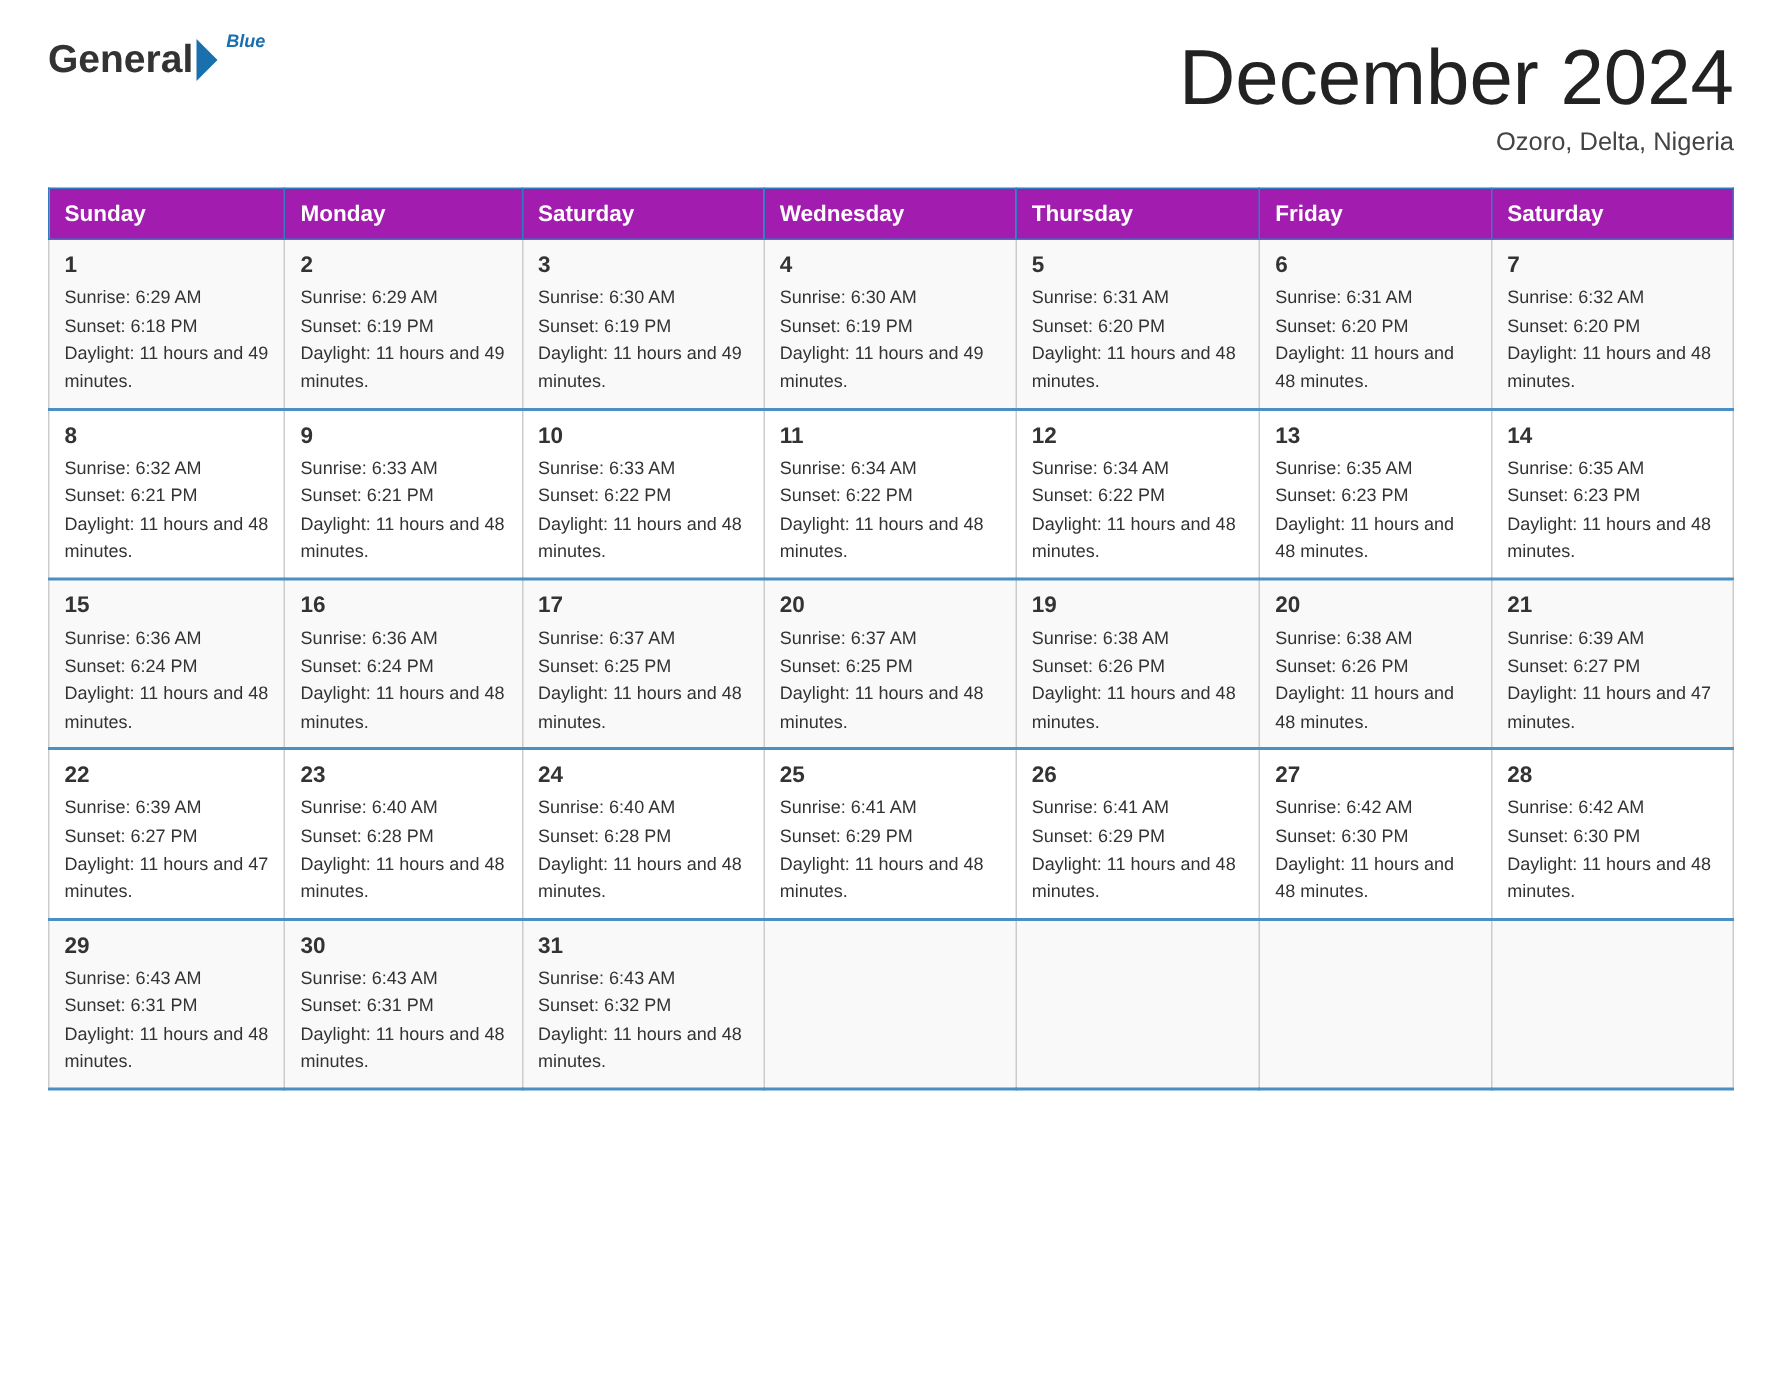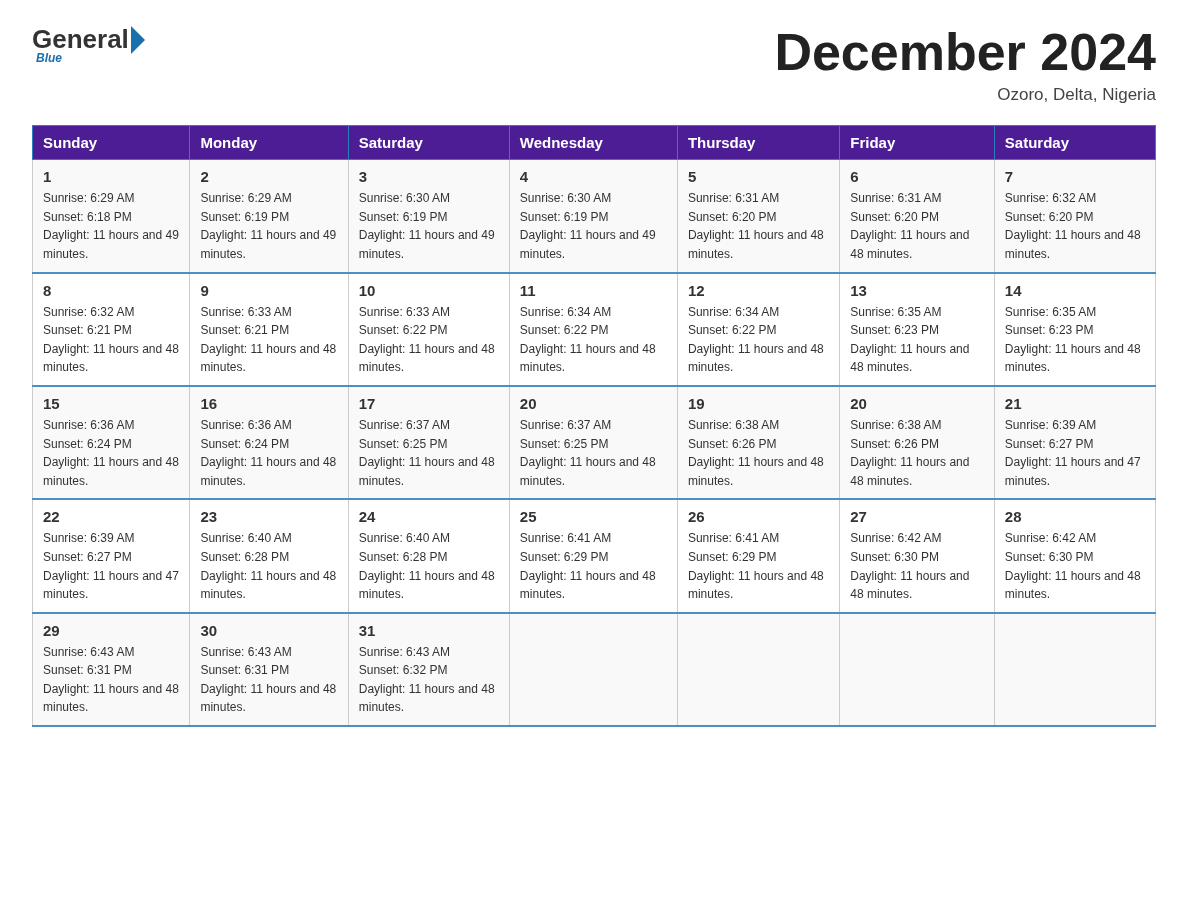--- a/index.html
+++ b/index.html
@@ -12,21 +12,21 @@
       min-height: 918px;
     }
     .header {
       display: flex;
       justify-content: space-between;
       align-items: flex-start;
       margin-bottom: 20px;
     }
     .logo {
       display: flex;
-      flex-direction: column;
+      flex-direction: row;
       align-items: flex-start;
     }
     .logo-text {
       display: flex;
       align-items: center;
       font-size: 26px;
       font-weight: bold;
       color: #333;
     }
     .logo-general {
@@ -46,37 +46,37 @@
       font-weight: bold;
       margin-left: 4px;
       margin-top: -4px;
       font-style: italic;
     }
     .title-block {
       text-align: right;
     }
     .month-title {
       font-size: 52px;
-      font-weight: bold;
+      font-weight: normal;
       color: #222;
       line-height: 1.1;
       text-align: right;
     }
     .location {
       font-size: 17px;
       color: #444;
       margin-top: 4px;
     }
     table {
       width: 100%;
       border-collapse: collapse;
       font-size: 13px;
     }
     thead tr {
-      background-color: #4c1d95;
+      background-color: #a21caf;
       color: #fff;
     }
     thead th {
       padding: 8px 10px;
       text-align: left;
       font-weight: bold;
       font-size: 15px;
       border: 1px solid #2e7dbf;
     }
     tbody tr {

